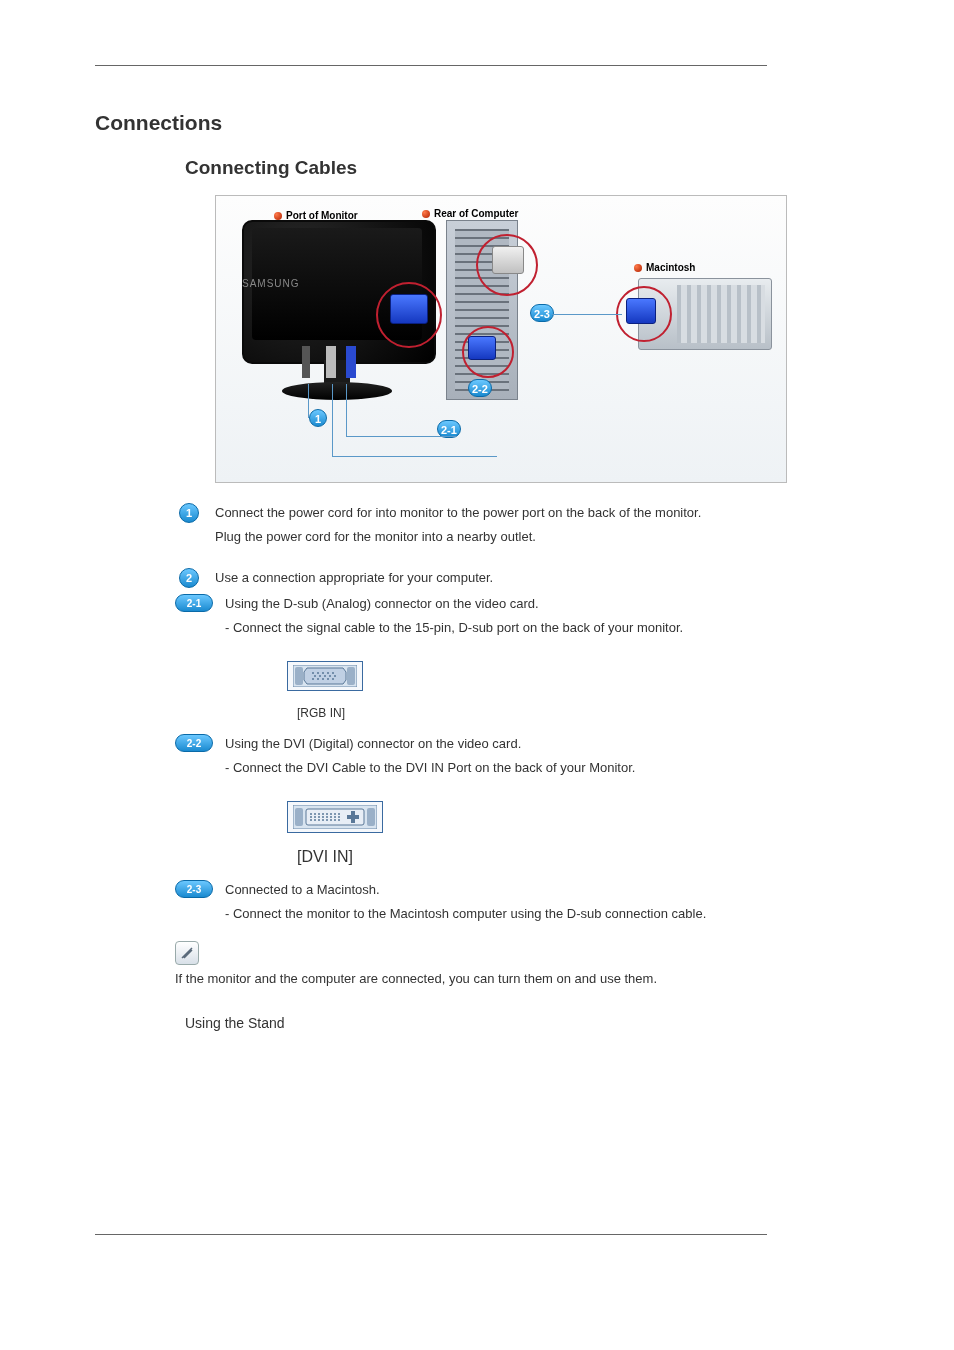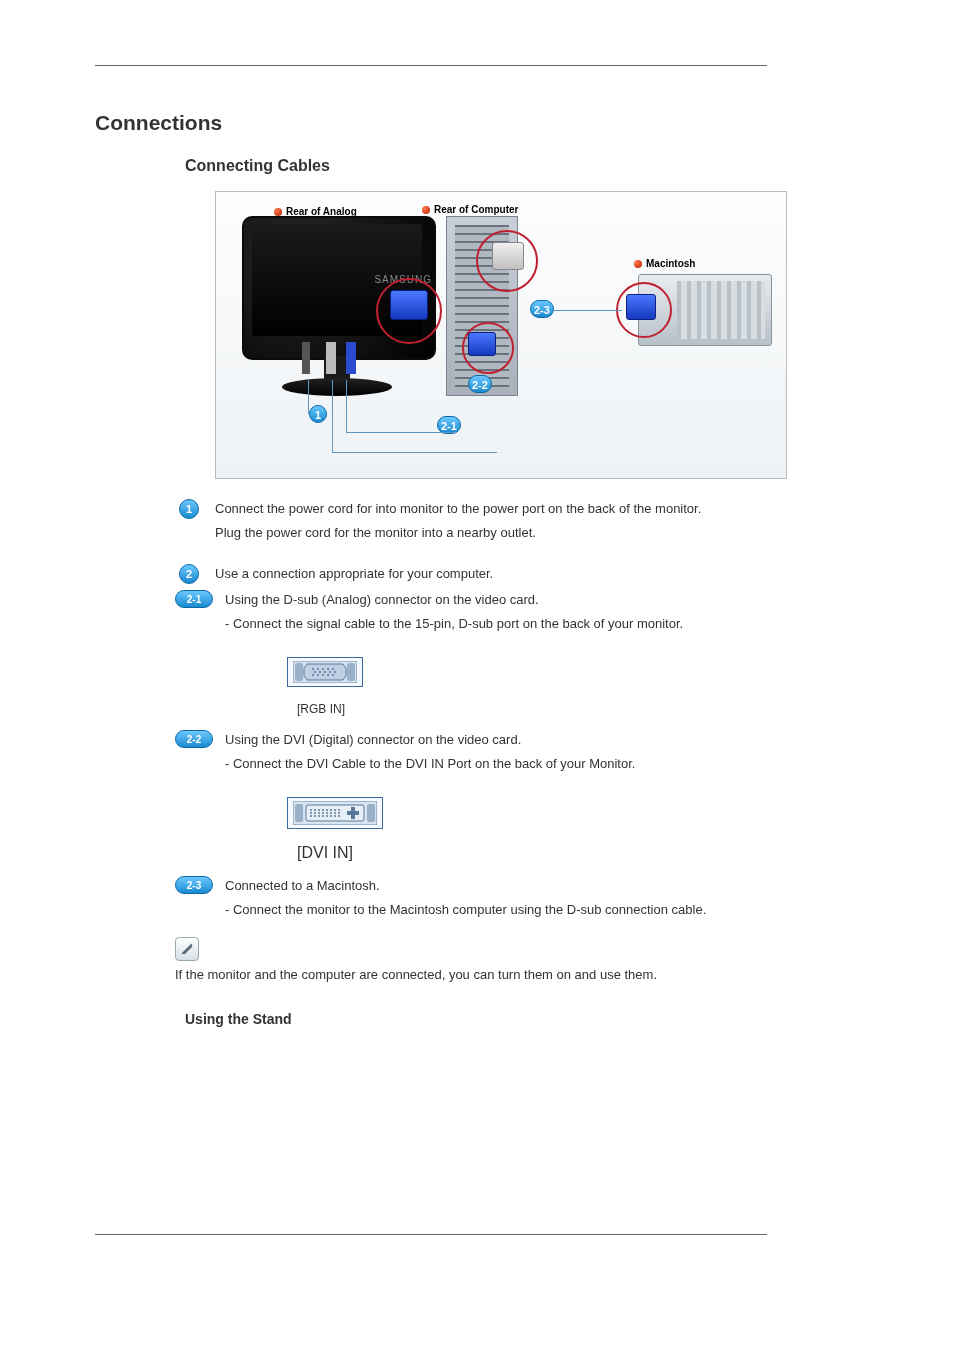--- a/index.html
+++ b/index.html
@@ -27,21 +27,21 @@
     left: 95px;
     right: 95px;
     border-top: 1px solid #666;
   }
   h1 {
     font-size: 21px;
     font-weight: bold;
     margin: 45px 0 22px 0;
   }
   h2 {
-    font-size: 16px;
+    font-size: 19px;
     font-weight: bold;
     margin: 0 0 16px 90px;
   }
 
   
   .diagram-wrap {
     margin-left: 120px;
     width: 570px;
     height: 286px;
     border: 1px solid #bbb;
@@ -64,21 +64,21 @@
   }
   .mon-screen {
     position: absolute;
     left: 10px; top: 8px; width: 170px; height: 112px;
     background: linear-gradient(#1a1a1a,#000);
     border-radius: 4px;
   }
   .mon-logo {
     position: absolute;
     left: 0; right: 0; top: 58px;
-    text-align: right;
+    text-align: left;
     color: #888;
     font-size: 10px;
     letter-spacing: 1px;
   }
   .mon-stand-neck {
     position: absolute;
     left: 82px; top: 140px; width: 26px; height: 26px;
     background: #1a1a1a;
   }
   .mon-stand-base {
@@ -221,40 +221,40 @@
     align-items:center;justify-content:center;
     min-width: 28px; height: 16px;
     padding: 0 4px;
     border-radius: 9px;
     background: linear-gradient(#6bc8ff,#1a8ad0);
     border: 1px solid #0a6aa8;
     color:#fff; font-size:10px; font-weight:bold;
   }
   h3 {
     font-size: 14px;
-    font-weight: bold;
+    font-weight: normal;
     margin: 26px 0 14px 90px;
   }
   .closing { margin: 6px 0 0 90px; line-height: 1.5; }
   svg { display:block; }
 </style>
 </head>
 <body>
 
 <div class="page">
   <div class="hr"></div>
 
   <h1>Connections</h1>
 
   <h2>Connecting Cables</h2>
 
   <div class="diagram-wrap">
 
     <div class="bullet-lbl" style="left:58px; top:14px;">
-      <span class="dot"></span><span>Rear of Analog</span>
+      <span class="dot"></span><span>Port of Monitor</span>
     </div>
     <div class="bullet-lbl" style="left:206px; top:12px;">
       <span class="dot"></span><span>Rear of Computer</span>
     </div>
     <div class="bullet-lbl" style="left:418px; top:66px;text-align:center;">
       <span class="dot"></span><span>Macintosh</span>
     </div>
 
     <div class="monitor">
       <div class="mon-bezel"></div>

